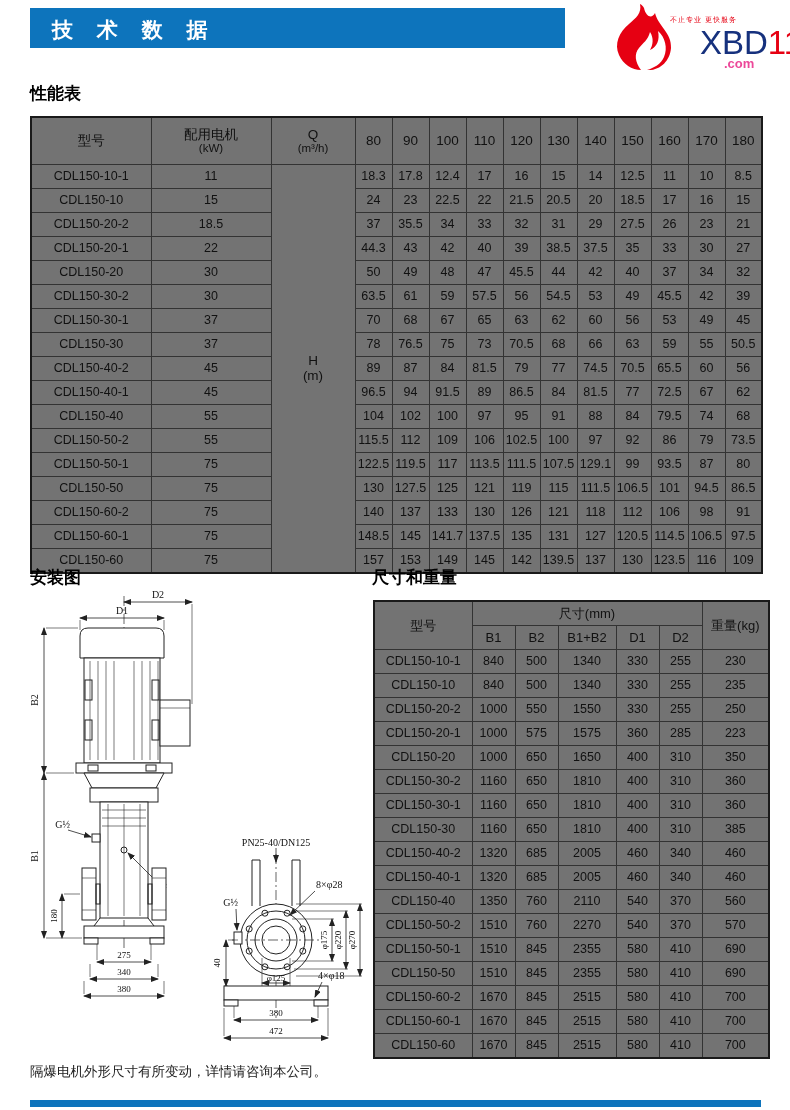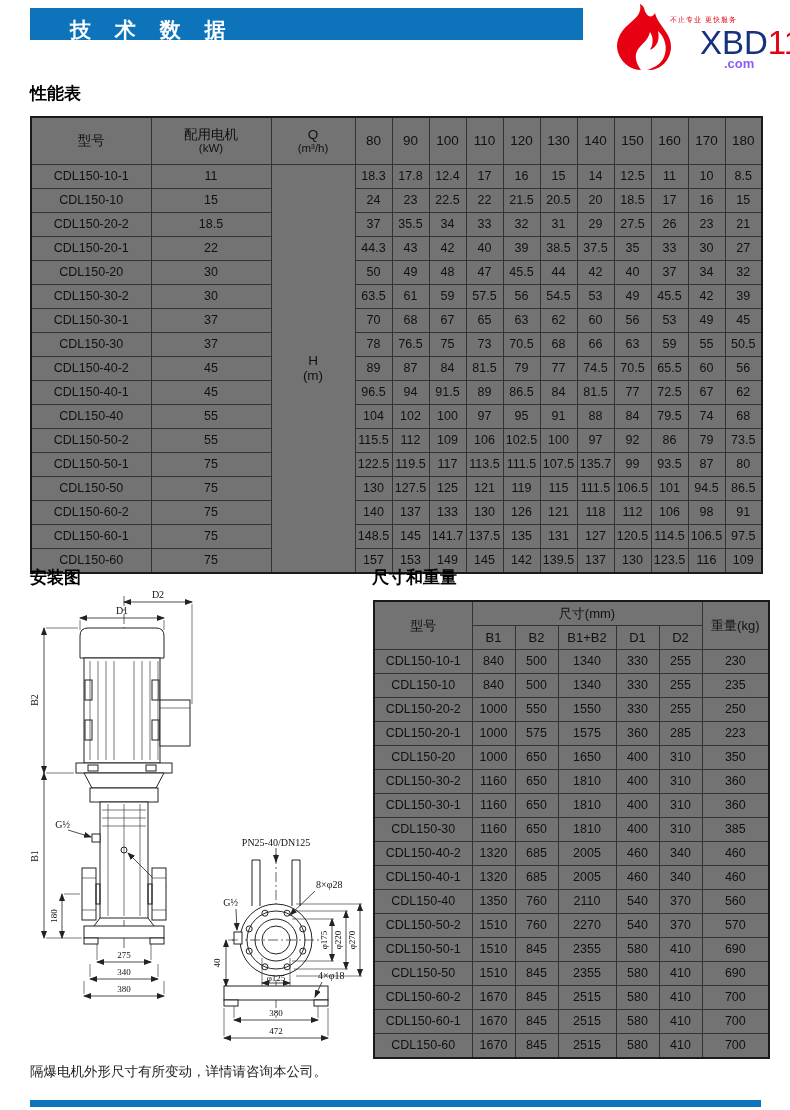--- a/index.html
+++ b/index.html
@@ -1,31 +1,31 @@
 <!DOCTYPE html>
 <html><head>
 <meta charset="utf-8">
 <style>
   html,body{margin:0;padding:0;}
   body{width:790px;height:1110px;position:relative;background:#ffffff;
        font-family:"Liberation Sans",sans-serif;color:#111;overflow:hidden;}
 
   
-  .banner{position:absolute;left:30px;top:8px;width:535px;height:32px;background:#0d74bc;padding-left:18px;}
+  .banner{position:absolute;left:30px;top:8px;width:535px;height:40px;background:#0d74bc;}
   .banner-title{color:#fff;font-size:21px;font-weight:bold;letter-spacing:9px;
                 line-height:44px;padding-left:22px;}
   .logo{position:absolute;left:608px;top:2px;width:176px;height:72px;}
   .logo .flame{position:absolute;left:0;top:0;}
   .logo .tagline{position:absolute;left:62px;top:13px;width:112px;font-size:7px;
                  color:#e60012;letter-spacing:1px;white-space:nowrap;}
   .logo .word{position:absolute;left:44px;top:22px;font-weight:normal;font-size:33px;
               letter-spacing:0;font-family:"Liberation Sans",sans-serif;margin-left:48px;}
   .logo .w-xbd{color:#16317d;}
   .logo .w-119{color:#e60012;}
-  .logo .w-com{position:absolute;left:116px;top:54px;font-weight:bold;font-size:13px;color:#8b5cf6;}
+  .logo .w-com{position:absolute;left:116px;top:54px;font-weight:bold;font-size:13px;color:#ec4899;}
 
   
   .sec-h{position:absolute;font-size:17px;font-weight:bold;color:#000;}
   #h-perf{left:30px;top:82px;}
   #h-install{left:30px;top:566px;}
   #h-dims{left:372px;top:566px;}
 
   
   table{border-collapse:collapse;table-layout:fixed;background:#737373;
         font-family:Liberation Sans, sans-serif;}
@@ -302,21 +302,21 @@
       </tr>
       <tr>
         <td>CDL150-50-1</td>
         <td>75</td>
         <td>122.5</td>
         <td>119.5</td>
         <td>117</td>
         <td>113.5</td>
         <td>111.5</td>
         <td>107.5</td>
-        <td>135.7</td>
+        <td>129.1</td>
         <td>99</td>
         <td>93.5</td>
         <td>87</td>
         <td>80</td>
       </tr>
       <tr>
         <td>CDL150-50</td>
         <td>75</td>
         <td>130</td>
         <td>127.5</td>

